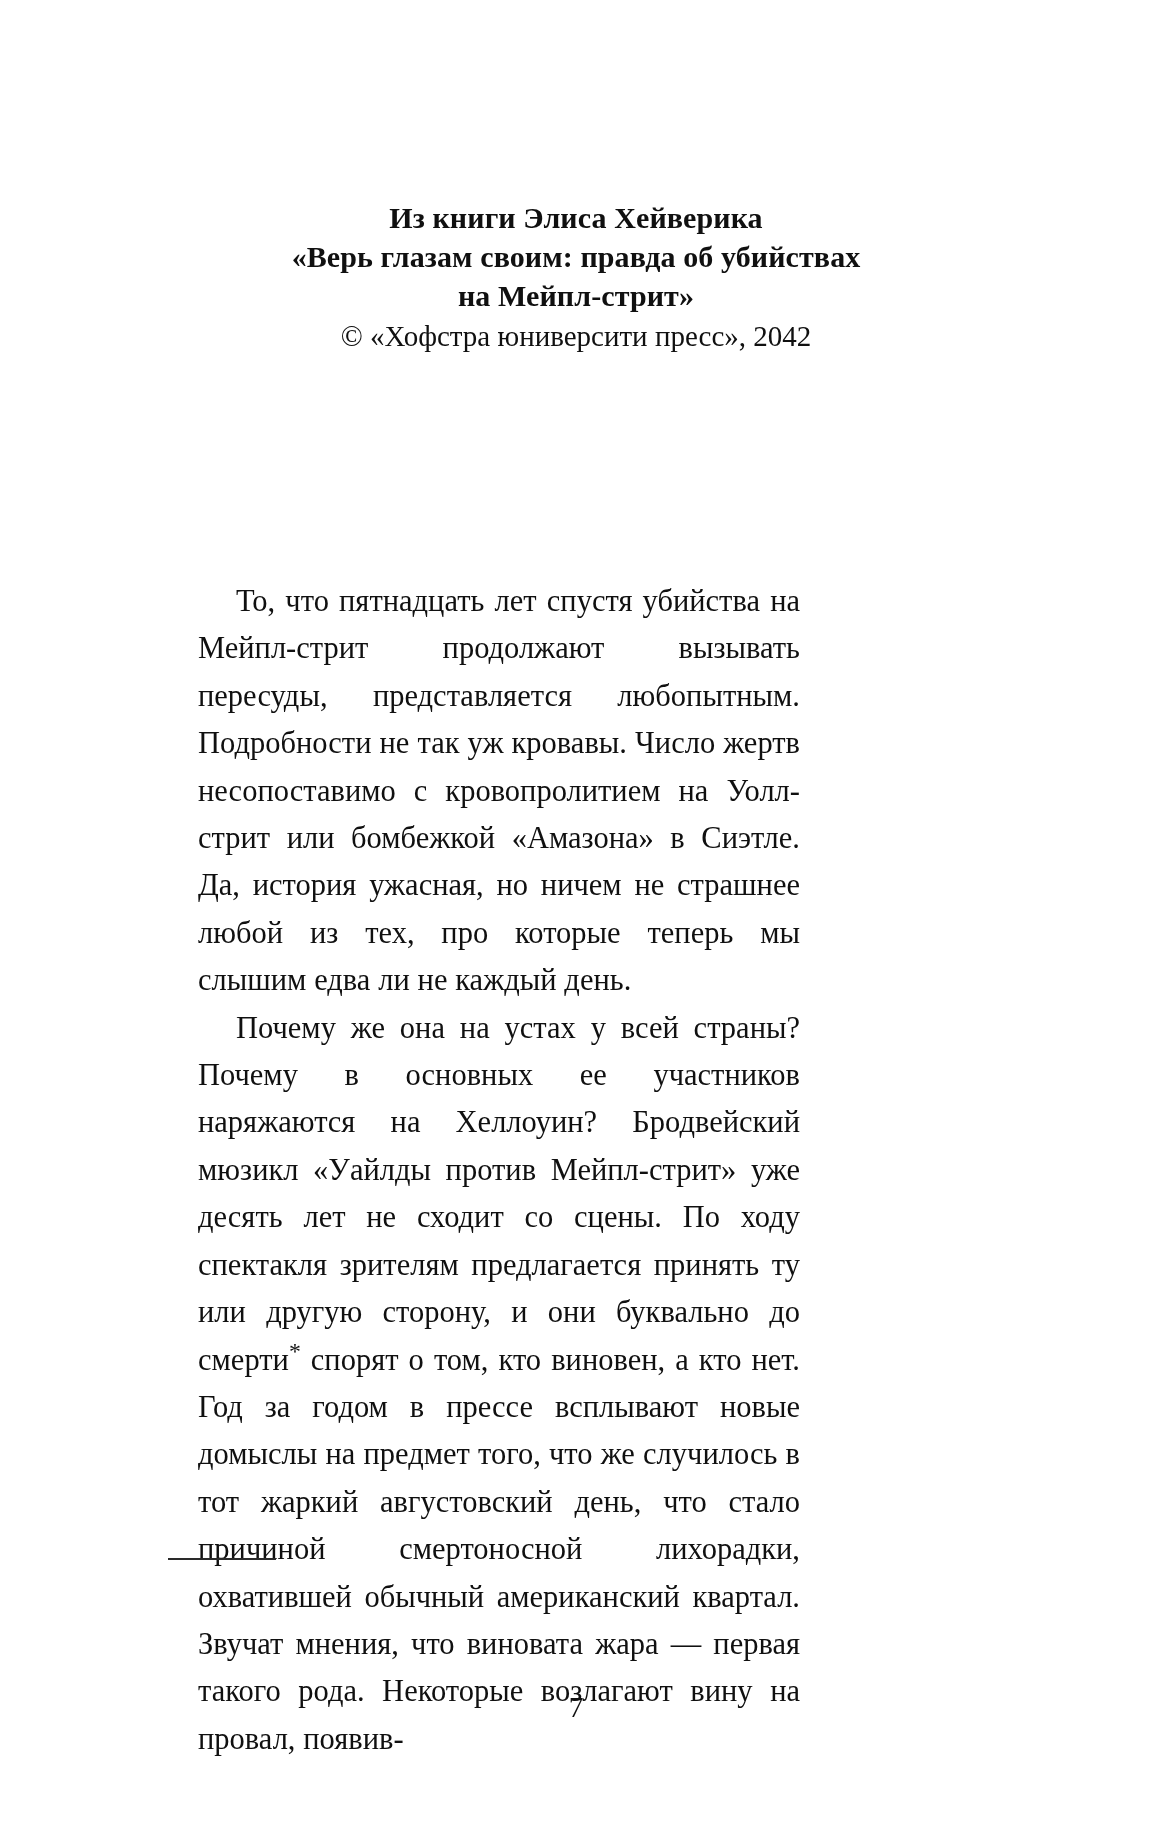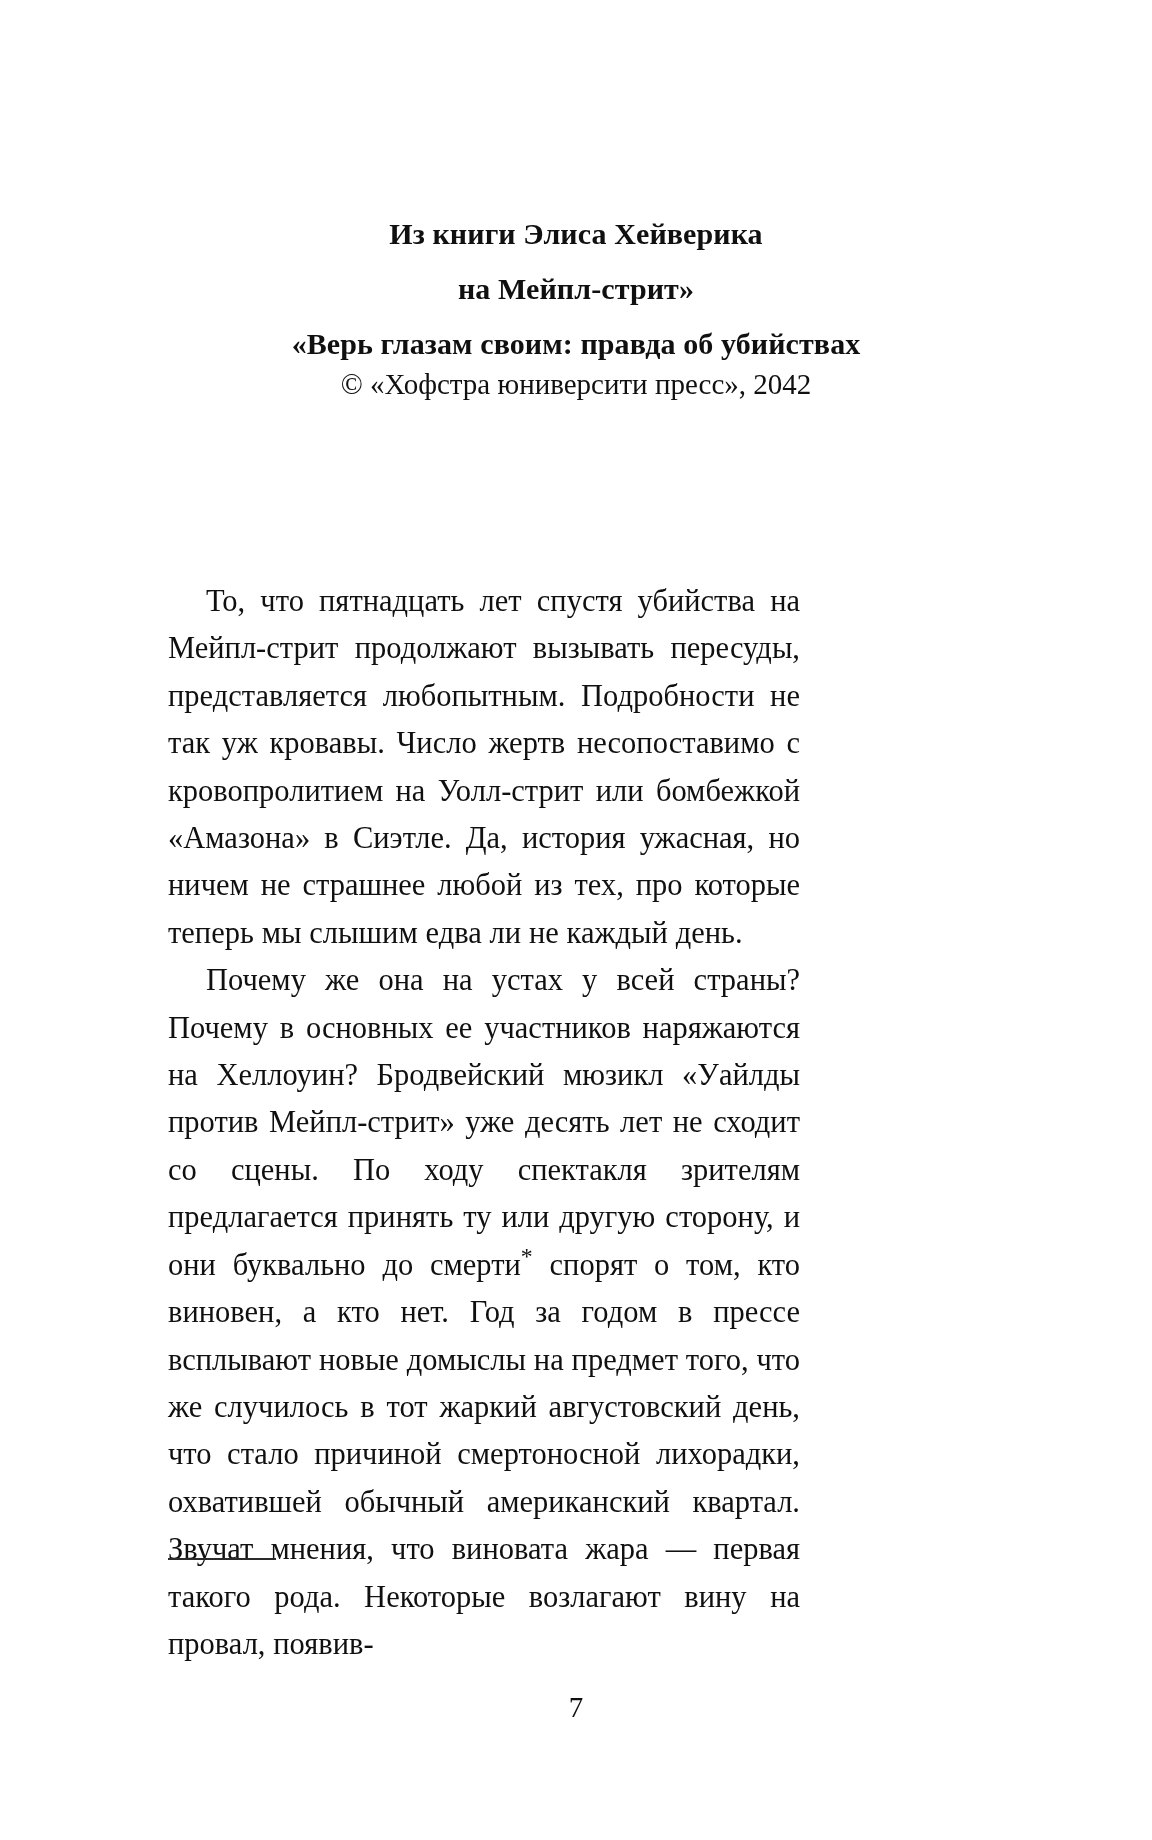--- a/index.html
+++ b/index.html
@@ -37,21 +37,20 @@
   .epigraph-title {
     font-weight: bold;
     font-size: 30px;
     line-height: 39px;
     letter-spacing: 0.1px;
     margin: 0;
   }
 
   .epigraph-title .ttl-line {
     display: block;
-    margin-top: 16px;
   }
 
   .epigraph-credit {
     font-weight: normal;
     font-size: 29px;
     line-height: 38px;
     margin: 2px 0 0 0;
   }
 
   
@@ -67,20 +66,21 @@
     font-size: 30.5px;
     line-height: 47.4px;
     text-align: justify;
     text-justify: inter-word;
     hyphens: none;
     word-spacing: 0.2px;
   }
 
   .body-col p.indent {
     text-indent: 38px;
+    margin-left: 30px;
   }
 
   .fn-marker {
     font-size: 0.78em;
     vertical-align: super;
     line-height: 0;
   }
 
   
   .footnote {
@@ -125,22 +125,22 @@
   }
 </style>
 </head>
 <body>
 
 <div class="page">
 
   <div class="epigraph">
     <div class="epigraph-title">
       <span class="ttl-line">Из книги Элиса Хейверика</span>
+      <span class="ttl-line">«Верь глазам своим: правда об убийствах</span>
       <span class="ttl-line">на Мейпл-стрит»</span>
-      <span class="ttl-line">«Верь глазам своим: правда об убийствах</span>
     </div>
     <div class="epigraph-credit">© «Хофстра юниверсити пресс», 2042</div>
   </div>
 
   <div class="body-col">
     <p class="indent">То, что пятнадцать лет спустя убийства на Мейпл-стрит продолжают вызывать пересуды, представляется любопытным. Подробности не так уж кровавы. Число жертв несопоставимо с кровопролитием на Уолл-стрит или бомбежкой «Амазона» в Сиэтле. Да, история ужасная, но ничем не страшнее любой из тех, про которые теперь мы слышим едва ли не каждый день.</p>
     <p class="indent"><span>Почему же она на устах у всей страны? Почему в основных ее участников наряжаются на Хеллоуин? Бродвейский мюзикл «Уайлды против Мейпл-стрит» уже десять лет не сходит со сцены. По ходу спектакля зрителям предлагается принять ту или другую сторону, и они буквально до смерти</span><span class="fn-marker">*</span><span> спорят о том, кто виновен, а кто нет. Год за годом в прессе всплывают новые домыслы на предмет того, что же случилось в тот жаркий августовский день, что стало причиной смертоносной лихорадки, охватившей обычный американский квартал. Звучат мнения, что виновата жара — первая такого рода. Некоторые возлагают вину на провал, появив-</span></p>
   </div>
 
   <div class="footnote">

